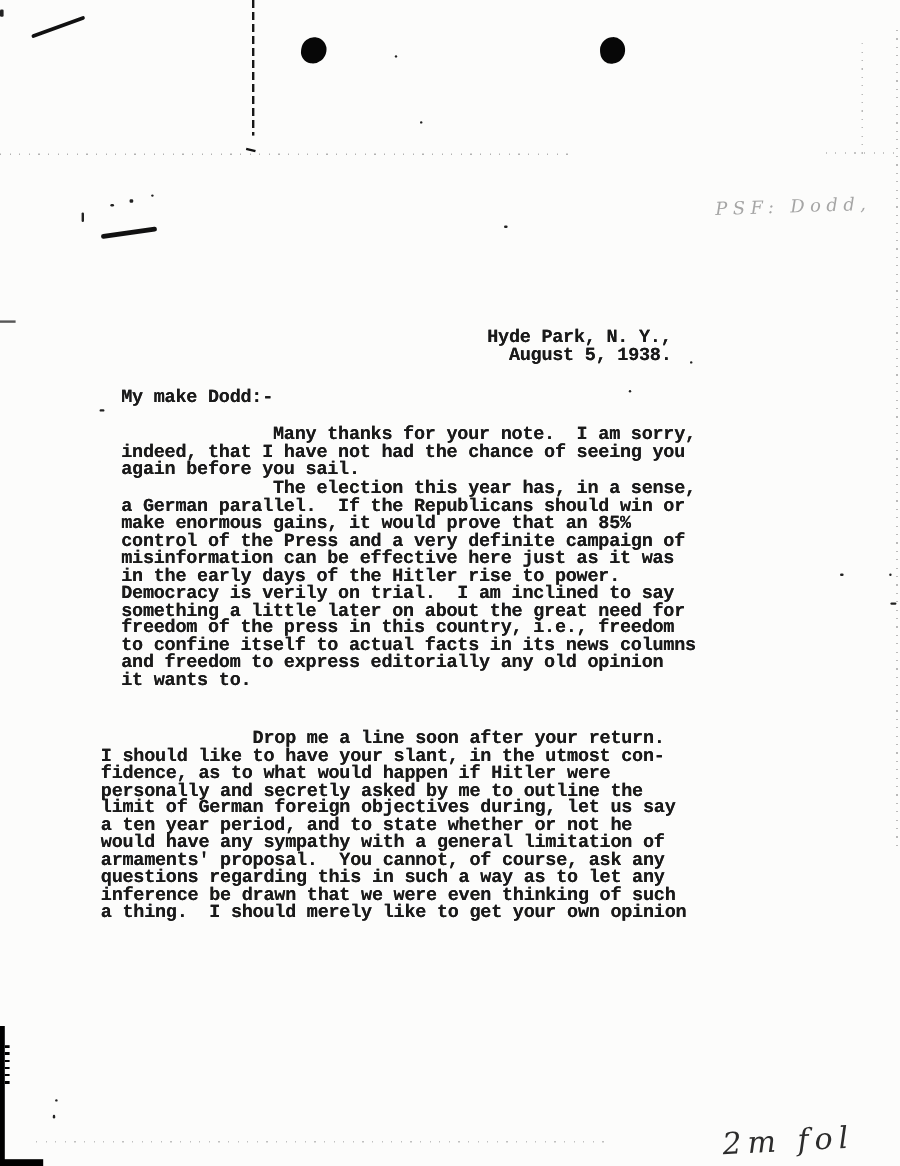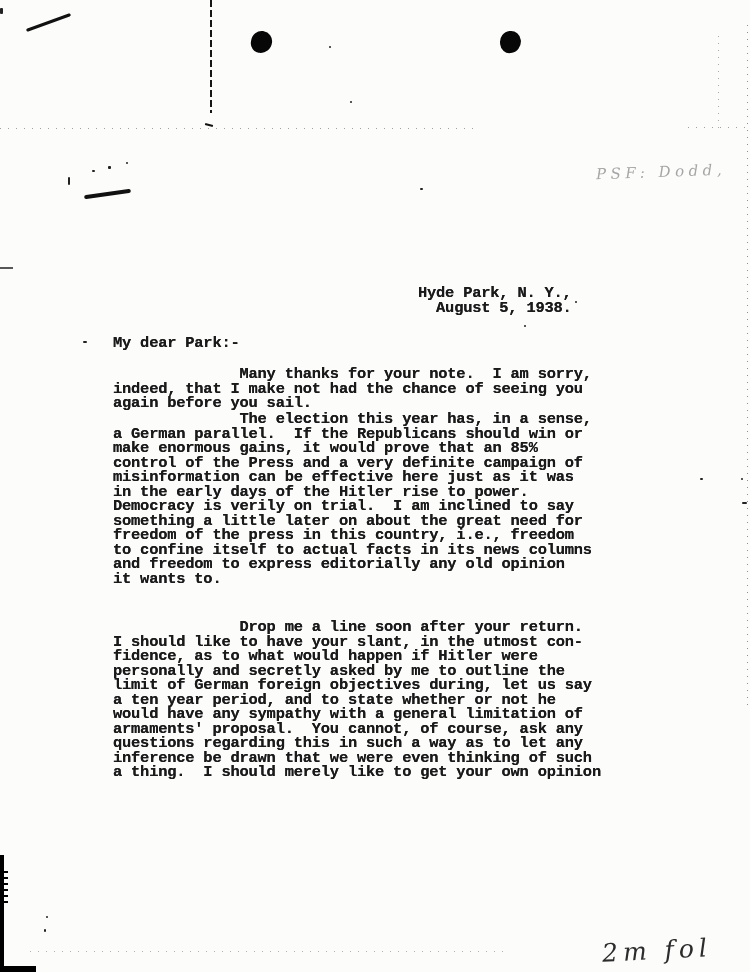--- a/index.html
+++ b/index.html
@@ -6,21 +6,21 @@
   .page{
     position:relative;
     width:750px;height:972px;
     background:#fcfcfb;
     overflow:hidden;
     font-family:"Liberation Mono","DejaVu Sans Mono",monospace;
   }
   
   .typed{
     position:absolute;
-    margin:12px;
+    margin:0;
     font-family:"Liberation Mono","DejaVu Sans Mono",monospace;
     font-size:15.4px;
     font-weight:bold;
     line-height:14.55px;
     color:#1a1a1a;
     white-space:pre;
     letter-spacing:-0.2px;
     text-shadow:0 0 0.5px rgba(10,10,10,.85);
   }
   
@@ -95,40 +95,40 @@
   <div class="speck" style="left:108px;top:166px;width:3px;height:3px;"></div>
   <div class="speck" style="left:126px;top:162px;width:2px;height:2px;"></div>
 
   <div class="handwriting hw-top">PSF: Dodd,</div>
 
   <div class="mark" style="left:0;top:267px;width:13px;height:2px;opacity:.7;"></div>
 
   <pre class="typed" style="left:406px;top:274px;">Hyde Park, N. Y.,
   August 5, 1938.</pre>
 
-  <pre class="typed" style="left:101px;top:324px;">My dear Park:-</pre>
+  <pre class="typed" style="left:101px;top:324px;">My make Dodd:-</pre>
 
   <pre class="typed" style="left:101px;top:355px;">              Many thanks for your note.  I am sorry,
-indeed, that I make not had the chance of seeing you
+indeed, that I have not had the chance of seeing you
 again before you sail.</pre>
 
   <pre class="typed" style="left:101px;top:400px;">              The election this year has, in a sense,
 a German parallel.  If the Republicans should win or
 make enormous gains, it would prove that an 85%
 control of the Press and a very definite campaign of
 misinformation can be effective here just as it was
 in the early days of the Hitler rise to power.
 Democracy is verily on trial.  I am inclined to say
 something a little later on about the great need for
 freedom of the press in this country, i.e., freedom
 to confine itself to actual facts in its news columns
 and freedom to express editorially any old opinion
 it wants to.</pre>
 
-  <pre class="typed" style="left:101px;top:608px;">              Drop me a line soon after your return.
+  <pre class="typed" style="left:84px;top:608px;">              Drop me a line soon after your return.
 I should like to have your slant, in the utmost con-
 fidence, as to what would happen if Hitler were
 personally and secretly asked by me to outline the
 limit of German foreign objectives during, let us say
 a ten year period, and to state whether or not he
 would have any sympathy with a general limitation of
 armaments' proposal.  You cannot, of course, ask any
 questions regarding this in such a way as to let any
 inference be drawn that we were even thinking of such
 a thing.  I should merely like to get your own opinion</pre>

